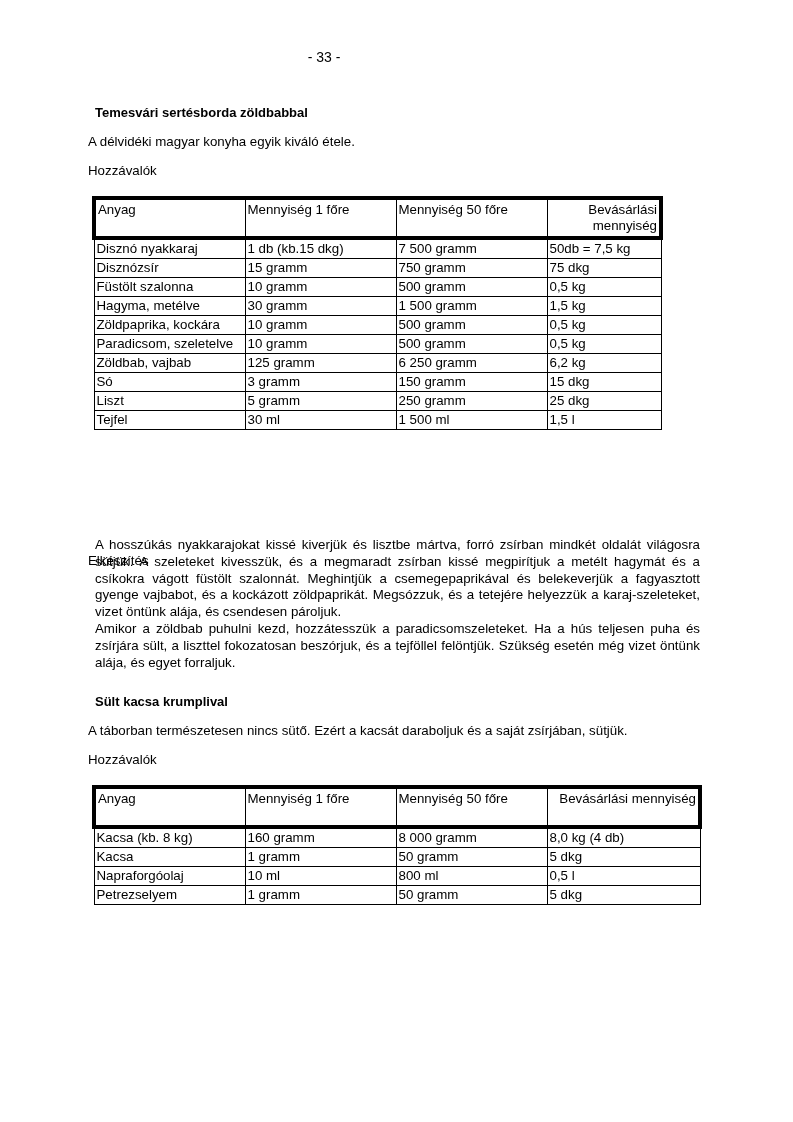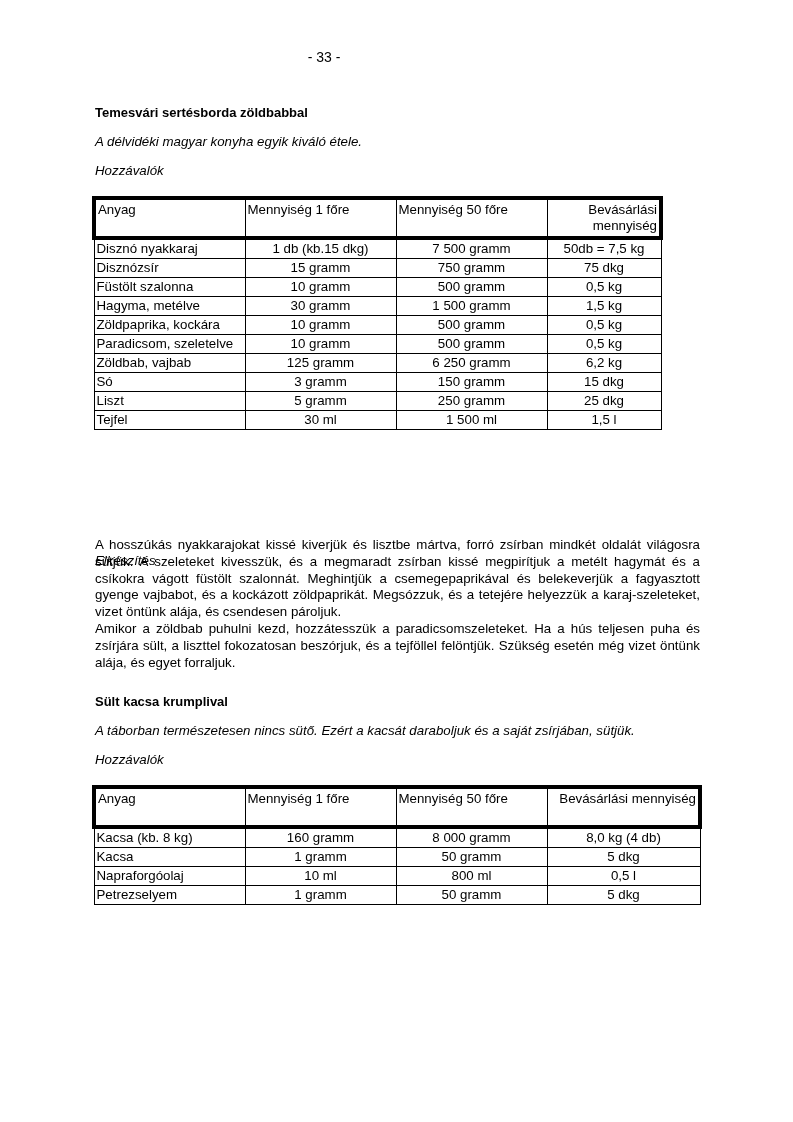--- a/index.html
+++ b/index.html
@@ -1,28 +1,28 @@
 <!DOCTYPE html>
 <html><head>
 <meta charset="utf-8">
 <style>
   html, body { margin: 0; padding: 0; background: #ffffff; }
   body { width: 793px; height: 1122px; position: relative; overflow: hidden;
          font-family: "Liberation Sans", sans-serif; color: #000; font-size: 13.3px; }
   .abs { position: absolute; }
   .page-num { left: 0; width: 648px; top: 49px; text-align: center; font-size: 14px; }
   .title { left: 95px; font-weight: bold; font-size: 13px; }
-  .para { left: 95px; width: 605px; font-style: italic; }
+  .para { left: 88px; width: 605px; }
   .body-text { left: 95px; width: 605px; text-align: justify; line-height: 16.8px; }
   table { position: absolute; border-collapse: collapse; table-layout: fixed; font-size: 13.3px; }
   table td { border: 1px solid #000; padding: 1px 2px 1px 2px; vertical-align: top; line-height: 16px; height: 18px; box-sizing: border-box; }
   table tr.hdr td { border-top: 4px solid #000; border-bottom: 4px solid #000; font-weight: normal; height: 40px; padding-top: 2px; }
   table tr.hdr td:first-child { border-left: 4px solid #000; }
   table tr.hdr td:last-child { border-right: 4px solid #000; text-align: right; }
-  table td.num { text-align: center; }
+  table td.num { text-align: left; }
   #t1 { left: 92px; top: 196px; width: 567px; }
   #t2 { left: 92px; top: 785px; width: 606px; }
   #t1 col.c1 { width: 151px; } #t1 col.c2 { width: 151px; } #t1 col.c3 { width: 151px; } #t1 col.c4 { width: 114px; }
   #t2 col.c1 { width: 151px; } #t2 col.c2 { width: 151px; } #t2 col.c3 { width: 151px; } #t2 col.c4 { width: 153px; }
 </style>
 </head>
 <body>
 
 <div class="abs page-num">- 33 -</div>
 

